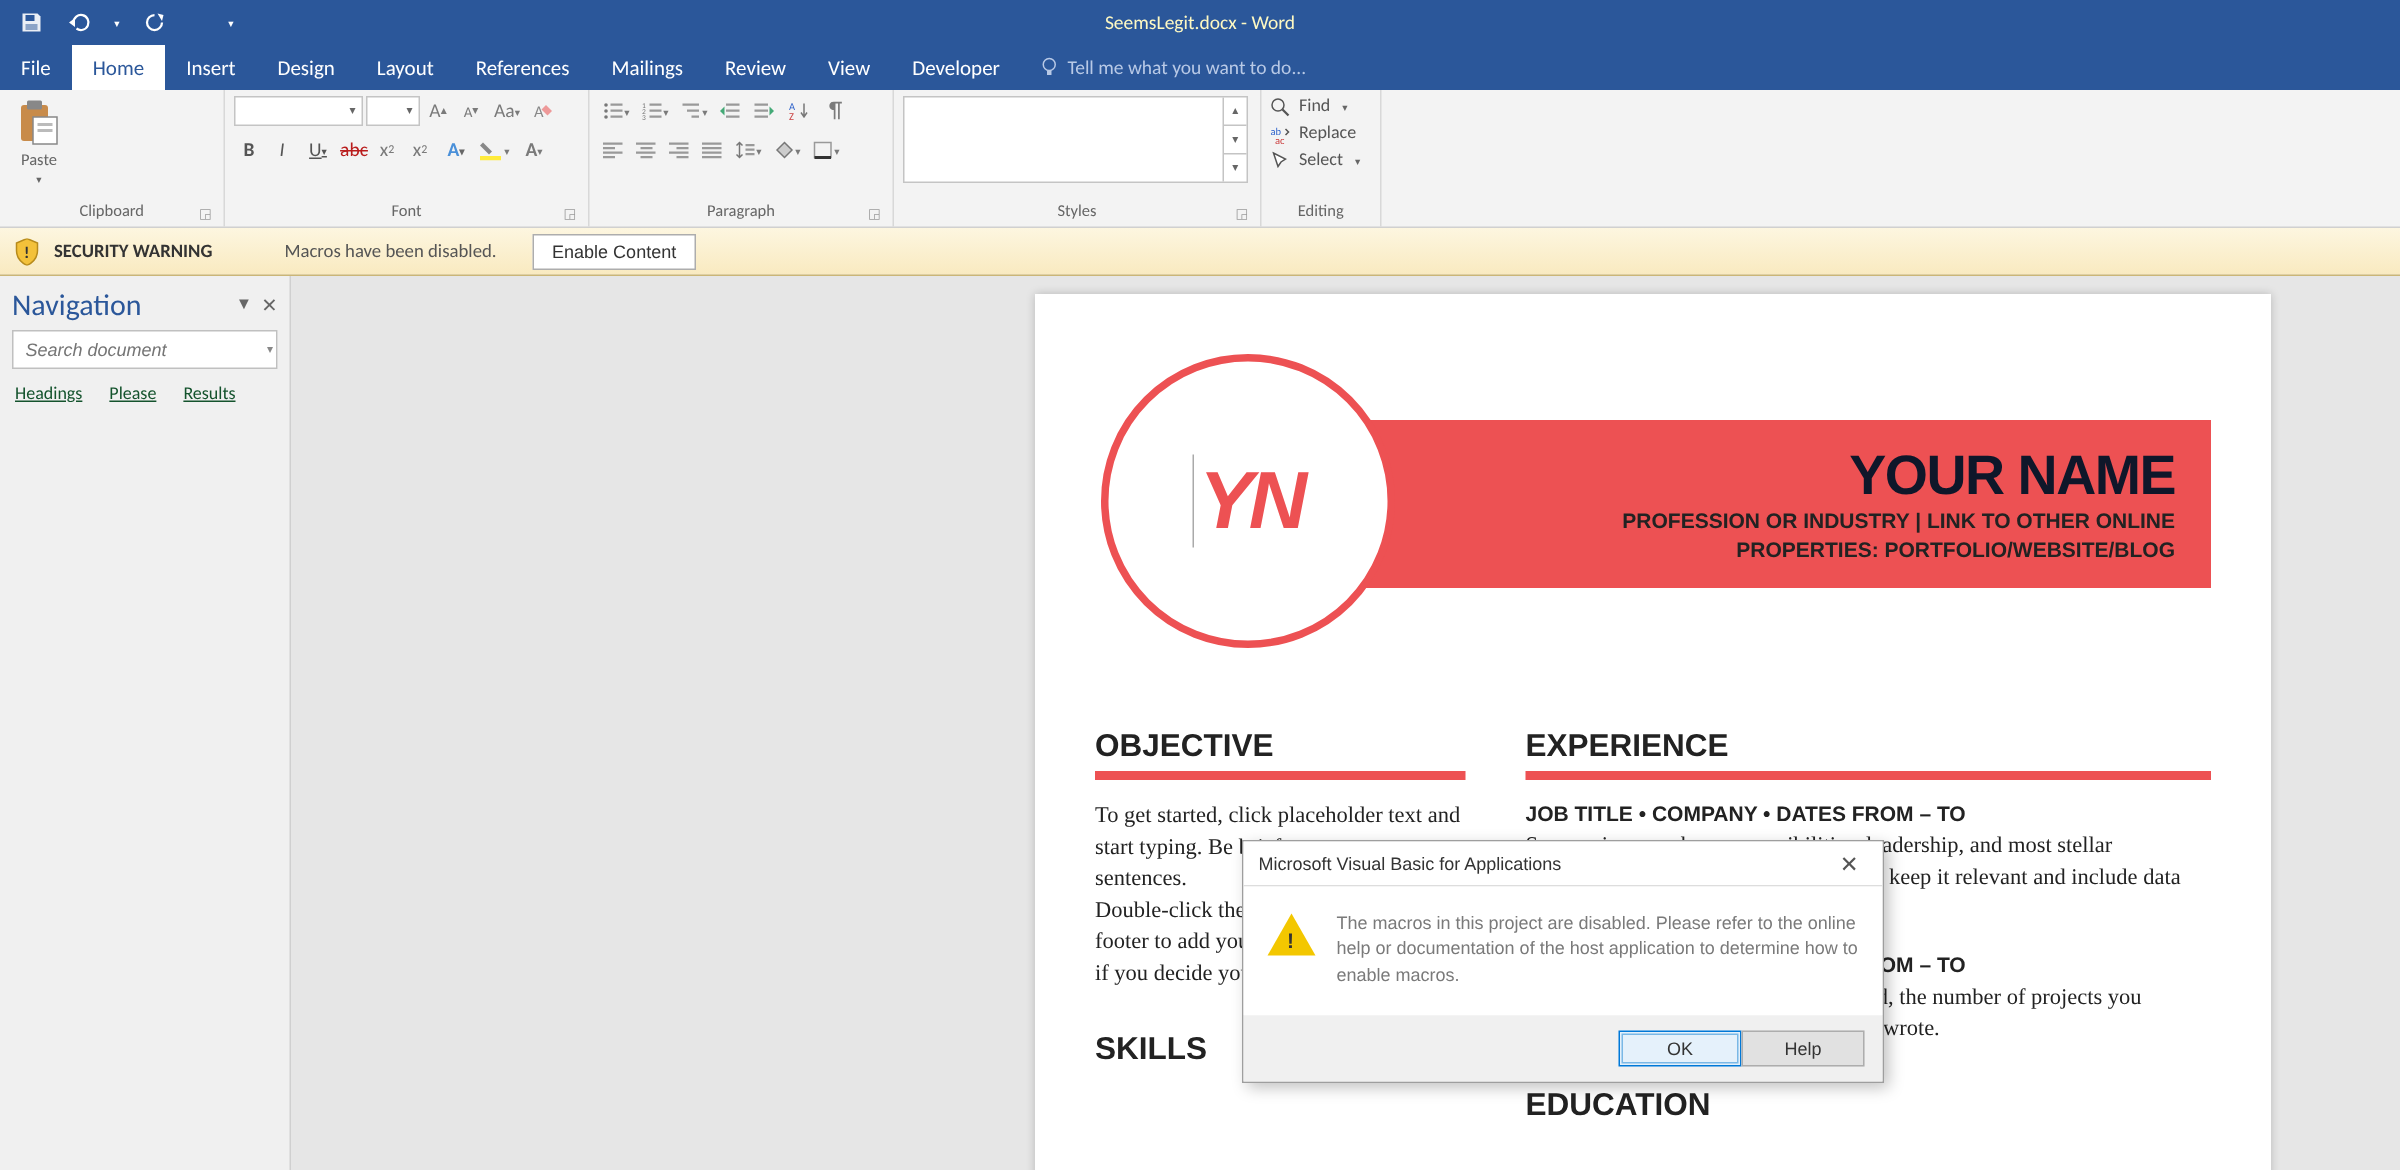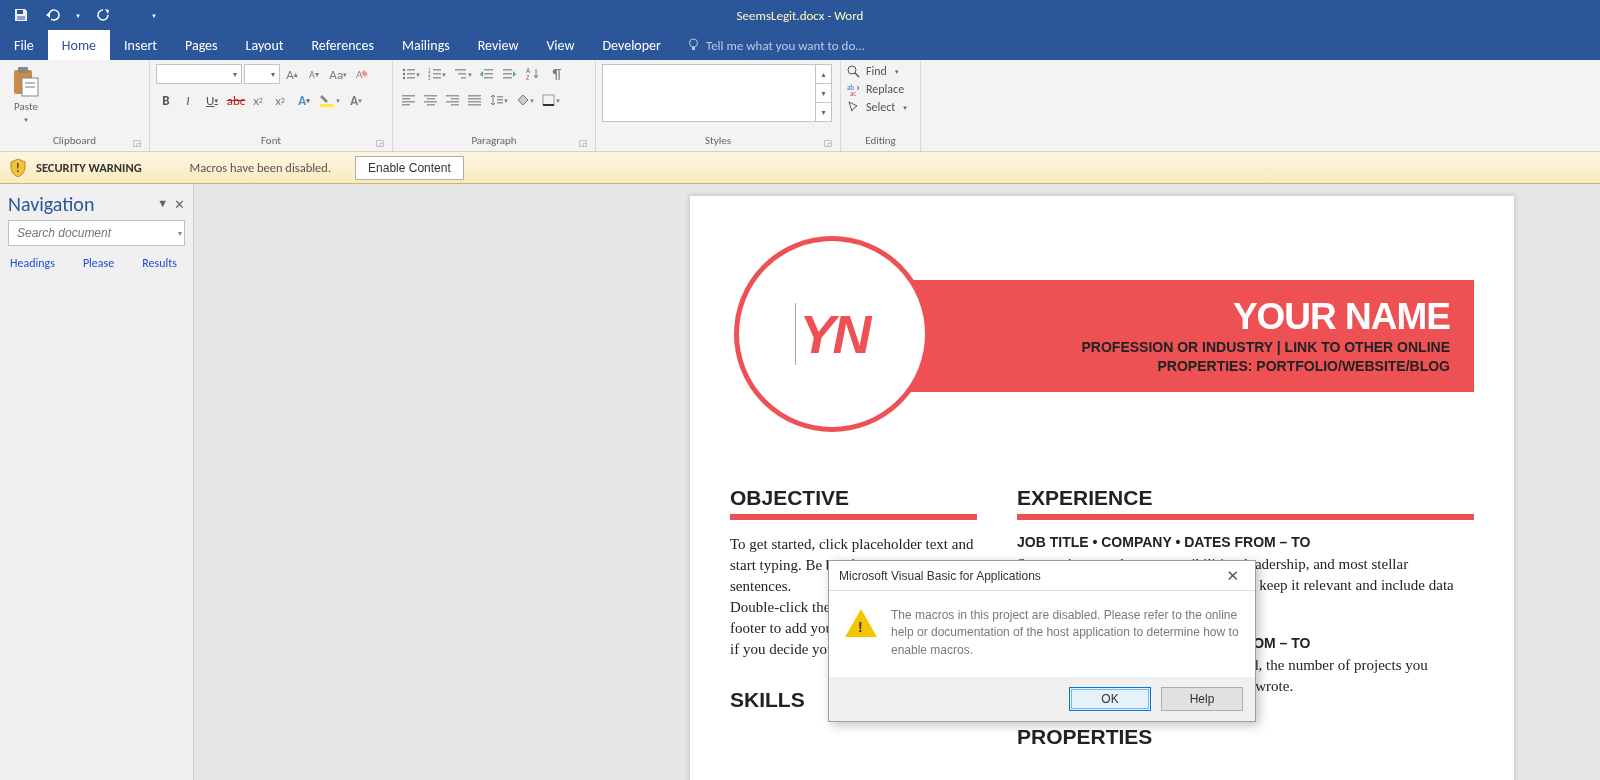--- a/index.html
+++ b/index.html
@@ -261,24 +261,25 @@
   .nav-search input {
     border: none; outline: none;
     flex: 1;
     font-size: 12px;
     color: #888;
     font-style: italic;
     background: transparent;
   }
   .nav-tabs {
     display: flex;
-    gap: 28px;
+    gap: 18px;
     font-size: 12px;
-    color: #1d4ed8;
+    color: #14532d;
     padding: 0 2px;
+    text-decoration: underline;
   }
 
   .doc-area {
     flex: 1;
     background: #e6e6e6;
     overflow: hidden;
     position: relative;
   }
   .page {
     position: absolute;
@@ -302,21 +303,21 @@
     top: 44px;
     height: 112px;
     background: #ed5153;
     text-align: right;
     padding: 16px 24px 10px 24px;
   }
   .red-bar .name {
     font-family: Arial, Helvetica, sans-serif;
     font-weight: 800;
     font-size: 37px;
-    color: #ffffff;
+    color: #0f172a;
     letter-spacing: -1px;
   }
   .red-bar .sub {
     font-family: Arial, Helvetica, sans-serif;
     font-weight: 700;
     font-size: 14px;
     color: #222;
     line-height: 1.35;
   }
   .circle {
@@ -418,21 +419,21 @@
     position: absolute;
     left: -3px; top: 8px;
     font-weight: bold;
     color: #333;
     font-size: 14px;
   }
   .dlg-buttons {
     background: #f0f0f0;
     display: flex;
     justify-content: flex-end;
-    gap: 10px;
+    gap: 0;
     padding: 10px 12px;
     align-items: flex-end;
   }
   .dlg-btn {
     width: 82px;
     height: 24px;
     background: #e1e1e1;
     border: 1px solid #adadad;
     font-size: 12px;
     color: #333;
@@ -478,21 +479,21 @@
         <span style="font-size:7px">▾</span>
       </div>
   </div>
   <div class="title-text">SeemsLegit.docx - Word</div>
 </div>
 
 <div class="tabs">
   <div class="tab">File</div>
   <div class="tab active">Home</div>
   <div class="tab">Insert</div>
-  <div class="tab">Pages</div>
+  <div class="tab">Design</div>
   <div class="tab">Layout</div>
   <div class="tab">References</div>
   <div class="tab">Mailings</div>
   <div class="tab">Review</div>
   <div class="tab">View</div>
   <div class="tab">Developer</div>
   <div class="tell-me">
     <svg width="13" height="15" viewBox="0 0 13 15">
         <circle cx="6.5" cy="5" r="4" fill="none" stroke="#b8c9e6" stroke-width="1"></circle>
         <rect x="5" y="9" width="3" height="3" fill="#b8c9e6"></rect>
@@ -808,21 +809,21 @@
 Double-click the table to access the footer to add your contact info (or delete if you decide you don't want it).</div>
           <div class="sect-title" style="margin-top:28px">SKILLS</div>
         </div>
         <div class="col right">
           <div class="sect-title">EXPERIENCE</div>
           <div class="sect-bar"></div>
           <div class="job-title-line">JOB TITLE • COMPANY • DATES FROM – TO</div>
           <div class="body-text">Summarize your key responsibilities, leadership, and most stellar accomplishments. Don't list everything; keep it relevant and include data that shows the impact you made.</div>
           <div class="job-title-line" style="margin-top:18px">JOB TITLE • COMPANY • DATES FROM – TO</div>
           <div class="body-text">Think about the size of the team you led, the number of projects you balanced, or the number of articles you wrote.</div>
-          <div class="sect-title" style="margin-top:28px">PROPERTIES</div>
+          <div class="sect-title" style="margin-top:28px">EDUCATION</div>
         </div>
       </div>
     </div>
   </div>
 
 </div>
 
 <div class="dialog">
   <div class="dlg-title">
     <span>Microsoft Visual Basic for Applications</span>

